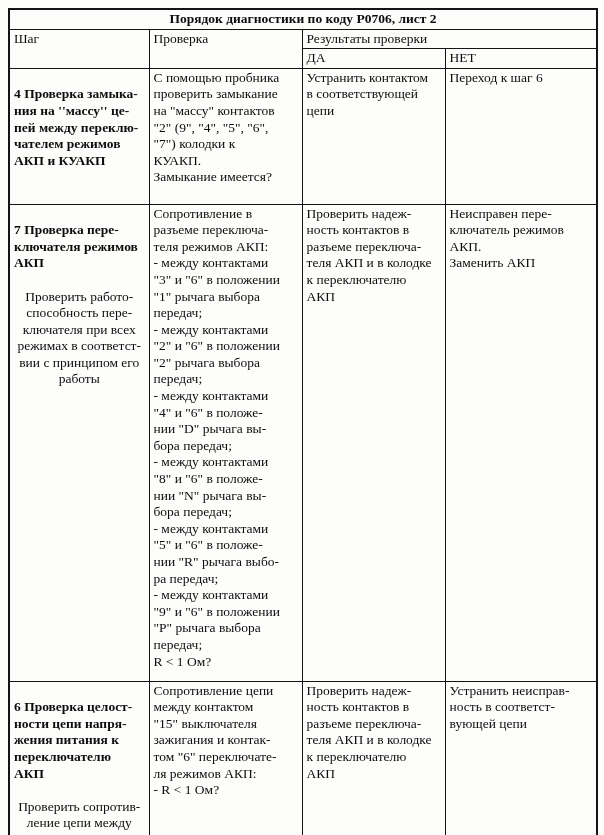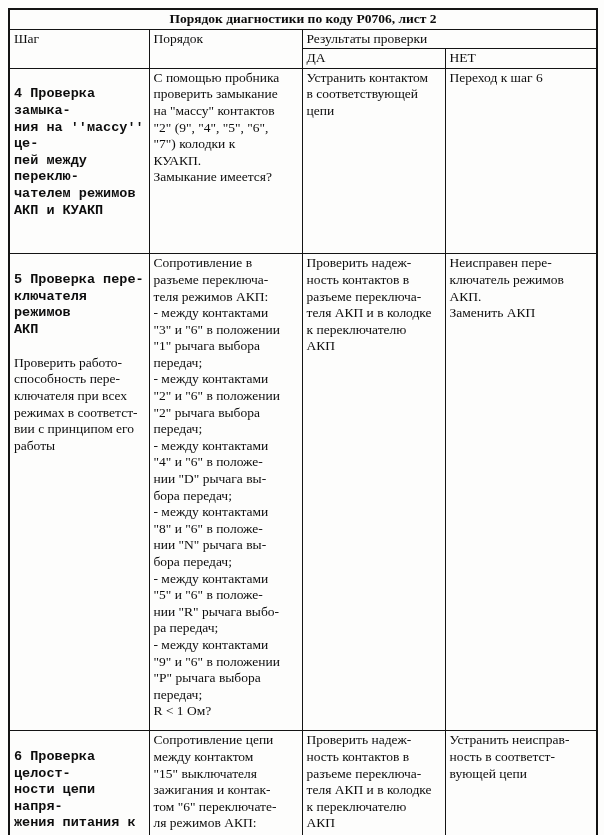--- a/index.html
+++ b/index.html
@@ -40,22 +40,22 @@
   }
   .title-cell {
     text-align: center !important;
     font-weight: bold !important;
     height: 20px;
   }
   .hdr {
     text-align: left;
     height: 19px;
   }
-  .step-title { font-weight: bold; font-family: Liberation Mono, monospace; }
-  .step-desc { font-weight: normal; }
+  .step-title { font-weight: bold; }
+  .step-desc { font-weight: normal; text-align: center; }
   .r4 td { height: 113px; }
   .r5 td { height: 477px; }
   .r6 td { height: 171px; }
 </style>
 </head>
 <body>
 
 <div class="page">
   <table class="diag">
     <colgroup>
@@ -63,21 +63,21 @@
       <col style="width:153px">
       <col style="width:143px">
       <col style="width:152px">
     </colgroup>
     <thead>
       <tr>
         <th class="title-cell" colspan="4">Порядок диагностики по коду Р0706, лист 2</th>
       </tr>
       <tr>
         <th class="hdr" rowspan="2">Шаг</th>
-        <th class="hdr" rowspan="2">Порядок</th>
+        <th class="hdr" rowspan="2">Проверка</th>
         <th class="hdr" colspan="2">Результаты проверки</th>
       </tr>
       <tr>
         <th class="hdr">ДА</th>
         <th class="hdr">НЕТ</th>
       </tr>
     </thead>
     <tbody>
       <tr class="r4">
         <td>
@@ -95,21 +95,21 @@
 "7") колодки к
 КУАКП.
 Замыкание имеется?</td>
         <td>Устранить контактом
 в соответствующей
 цепи</td>
         <td>Переход к шаг 6</td>
       </tr>
       <tr class="r5">
         <td>
-          <div class="step-title">5 Проверка пере-
+          <div class="step-title">7 Проверка пере-
 ключателя режимов
 АКП</div>
           <div class="step-desc">Проверить работо-
 способность пере-
 ключателя при всех
 режимах в соответст-
 вии с принципом его
 работы</div>
         </td>
         <td>Сопротивление в

